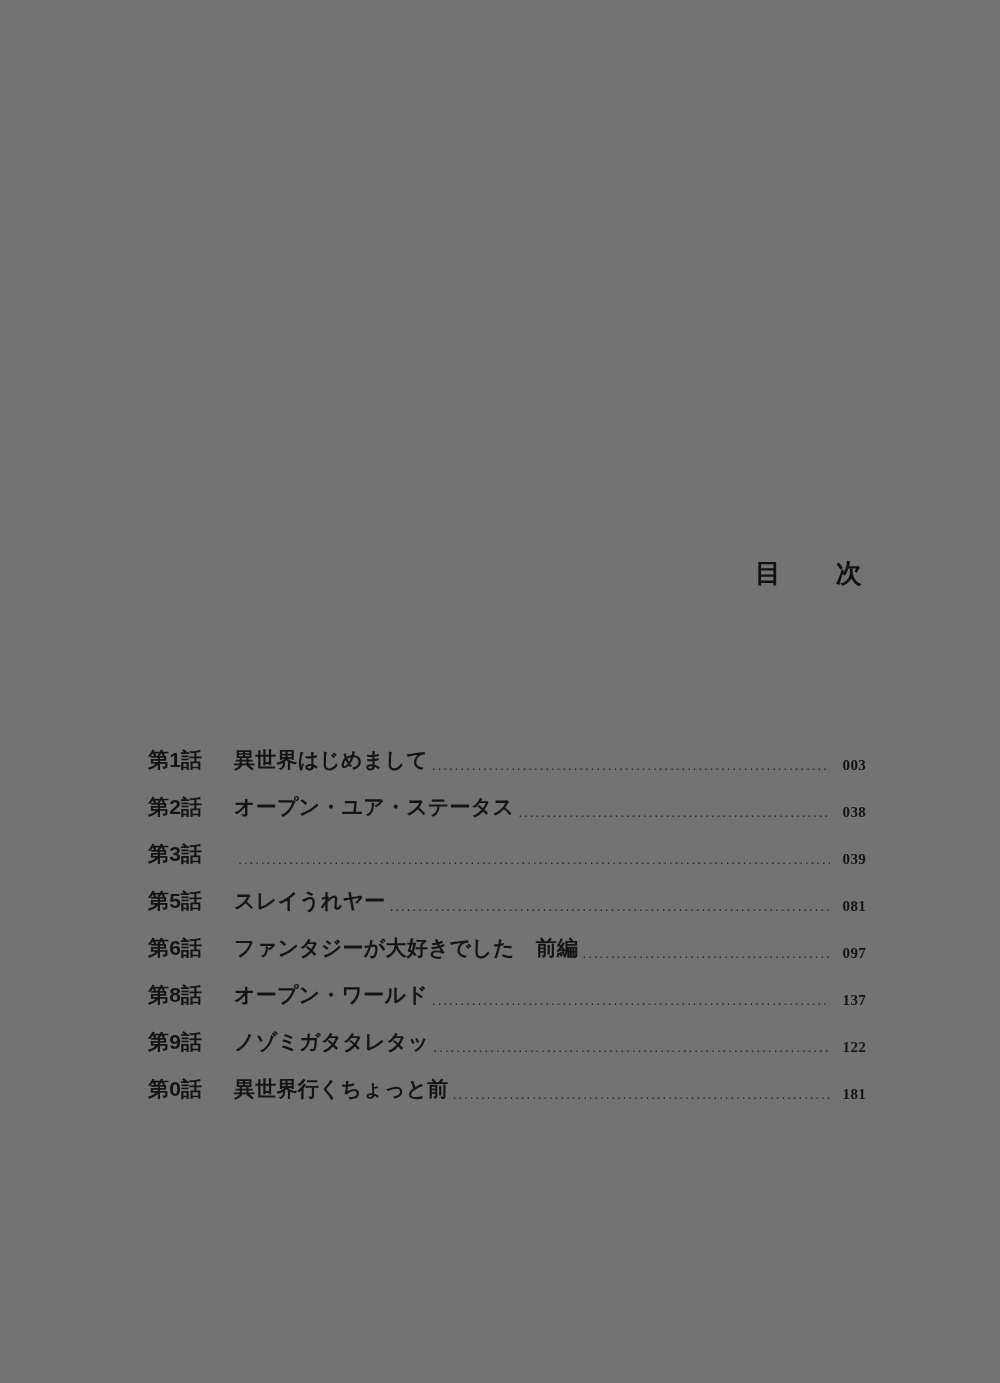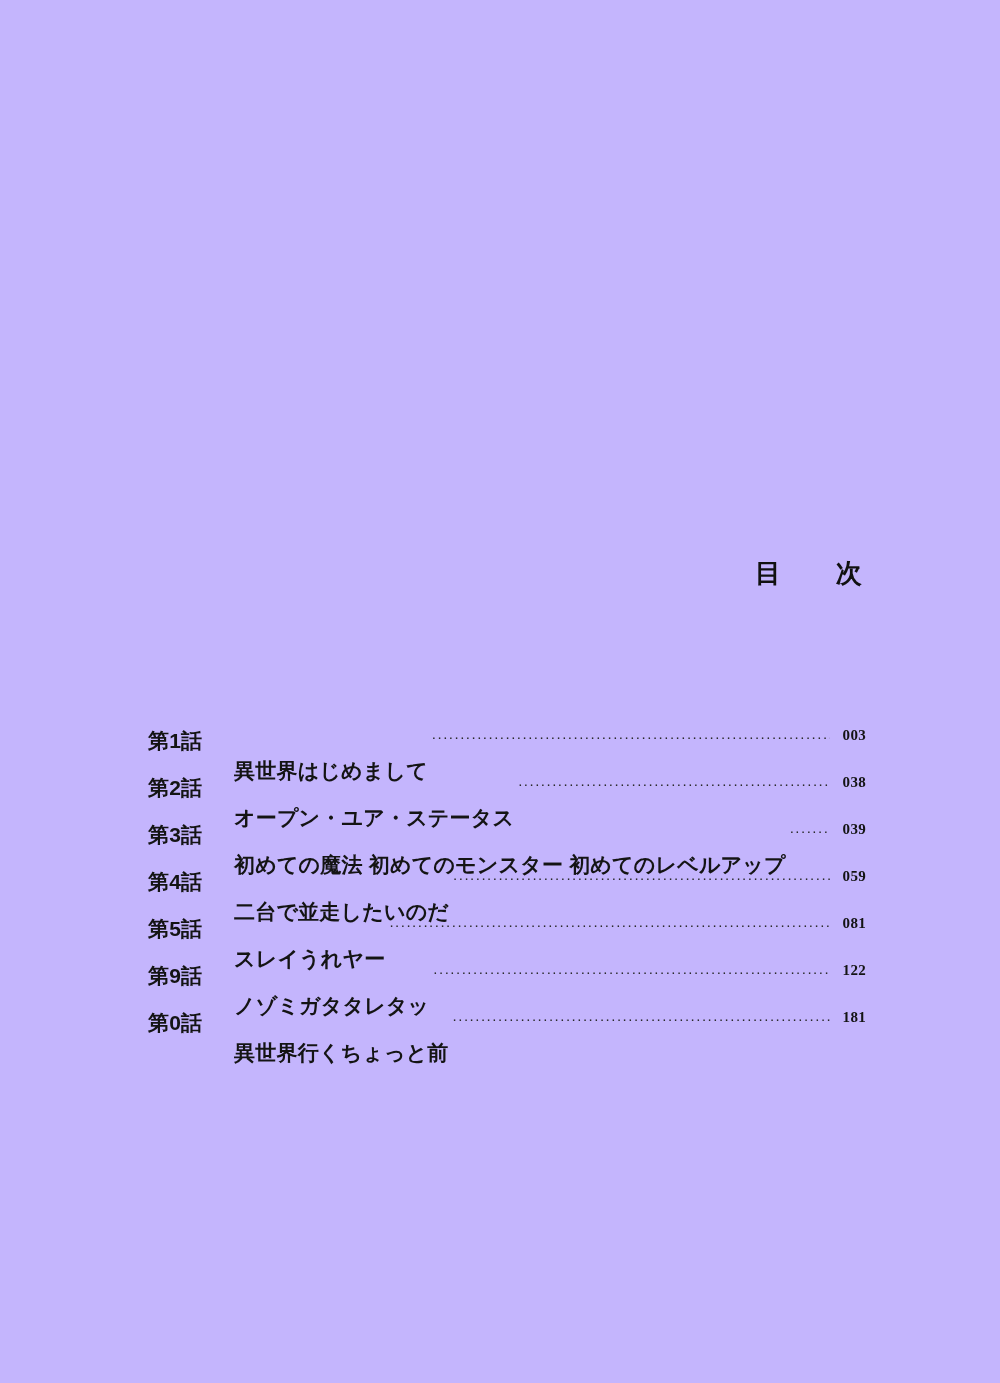--- a/index.html
+++ b/index.html
@@ -11,21 +11,21 @@
     width: 1000px;
     height: 1383px;
     position: relative;
     font-family: "Liberation Sans", "DejaVu Sans", sans-serif;
     color: #1a1a1a;
     overflow: hidden;
   }
   .page {
     position: absolute;
     inset: 0;
-    background: #c4b5fd;
+    background: #737373;
   }
   
   .toc-heading {
     position: absolute;
     top: 556px;
     right: 124px;
     font-size: 26px;
     letter-spacing: 0.55em;
     font-weight: 600;
     color: #111111;
@@ -33,21 +33,21 @@
   }
   
   .toc-list {
     position: absolute;
     top: 727px;
     left: 148px;
     width: 718px;
   }
   .toc-row {
     display: flex;
-    align-items: flex-start;
+    align-items: flex-end;
     height: 47px;
     white-space: nowrap;
   }
   .toc-num {
     flex: 0 0 auto;
     width: 86px;
     font-size: 21px;
     font-weight: 600;
     color: #141414;
     letter-spacing: 0.01em;
@@ -110,41 +110,46 @@
 
     <div class="toc-row">
       <span class="toc-num">第2話</span>
       <span class="toc-title">オープン・ユア・ステータス</span>
       <span class="toc-leader"></span>
       <span class="toc-page">038</span>
     </div>
 
     <div class="toc-row">
       <span class="toc-num">第3話</span>
-      <span class="toc-title">初めての魔法 初めてのモンスター 初めてのレベルアップ</span>
       <span class="toc-leader"></span>
       <span class="toc-page">039</span>
     </div>
 
-    <div class="toc-row">
-      <span class="toc-num">第4話</span>
-      <span class="toc-title">二台で並走したいのだ</span>
-      <span class="toc-leader"></span>
-      <span class="toc-page">059</span>
-    </div>
 
     <div class="toc-row">
       <span class="toc-num">第5話</span>
       <span class="toc-title">スレイうれヤー</span>
       <span class="toc-leader"></span>
       <span class="toc-page">081</span>
     </div>
 
+    <div class="toc-row">
+      <span class="toc-num">第6話</span>
+      <span class="toc-title">ファンタジーが大好きでした　前編</span>
+      <span class="toc-leader"></span>
+      <span class="toc-page">097</span>
+    </div>
 
 
+    <div class="toc-row">
+      <span class="toc-num">第8話</span>
+      <span class="toc-title">オープン・ワールド</span>
+      <span class="toc-leader"></span>
+      <span class="toc-page">137</span>
+    </div>
 
     <div class="toc-row">
       <span class="toc-num">第9話</span>
       <span class="toc-title italic">ノゾミガタタレタッ</span>
       <span class="toc-leader"></span>
       <span class="toc-page">122</span>
     </div>
 
     <div class="toc-row">
       <span class="toc-num">第0話</span>

